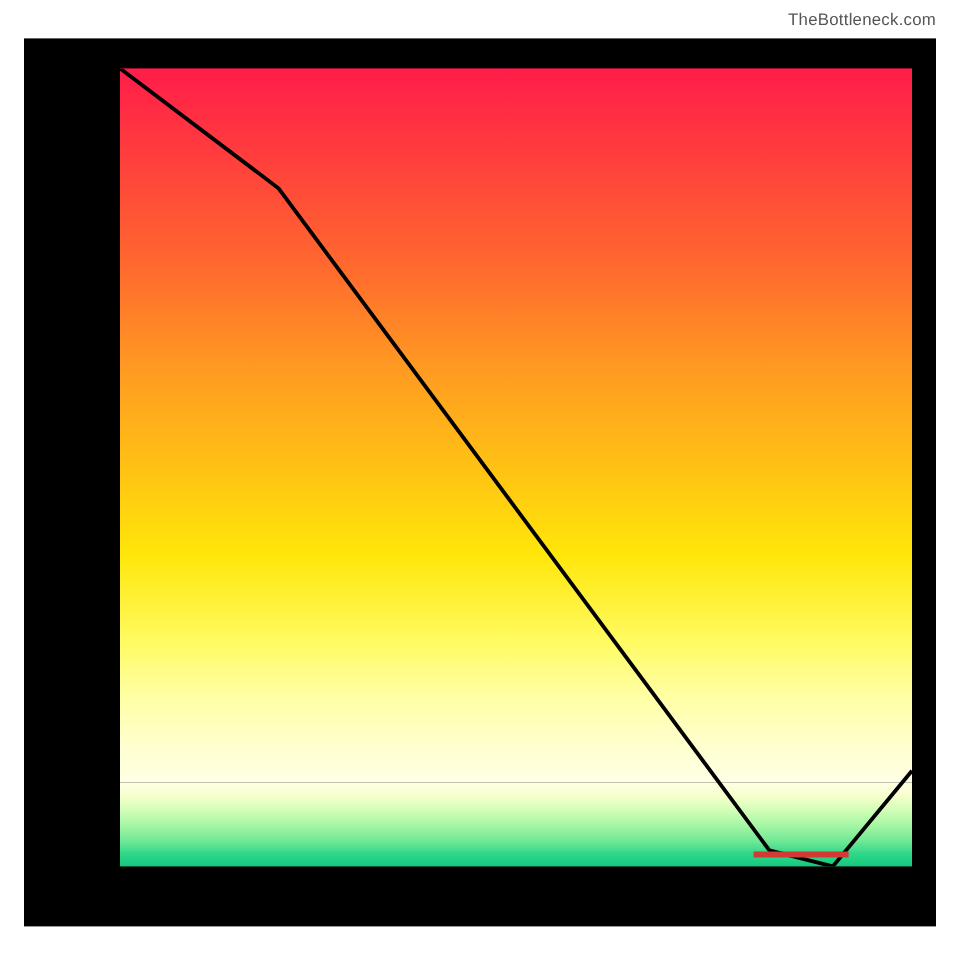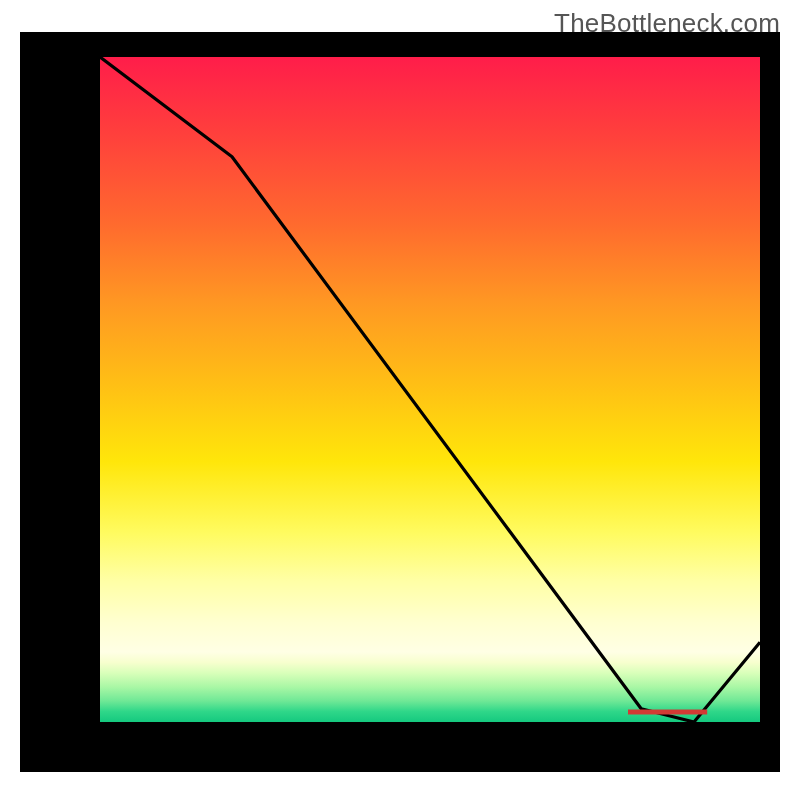--- a/index.html
+++ b/index.html
@@ -3,21 +3,21 @@
 <meta charset="utf-8">
 <style>
   * { margin: 0; padding: 0; box-sizing: border-box; }
   html, body { width: 800px; height: 800px; overflow: hidden; background: #fff; }
   .wrap {
     width: 800px; height: 800px; position: relative;
     font-family: Arial, Helvetica, sans-serif;
   }
   .watermark {
     position: absolute; top: 8px; right: 20px;
-    color: #555; font-size: 26px; font-weight: 500;
+    color: #555; font-size: 14px; font-weight: 500;
     letter-spacing: 0.2px;
   }
   .plot {
     position: absolute;
     top: 32px; left: 20px;
     width: 760px; height: 740px;
     background: #000;
   }
   
   .panel {

